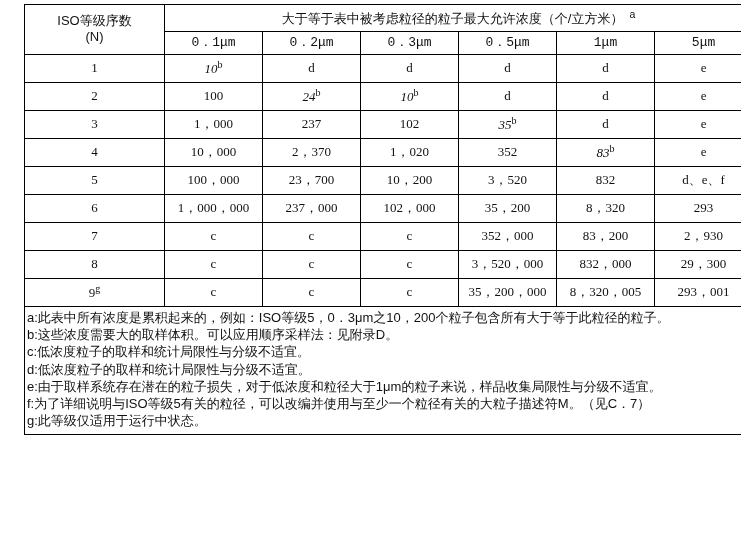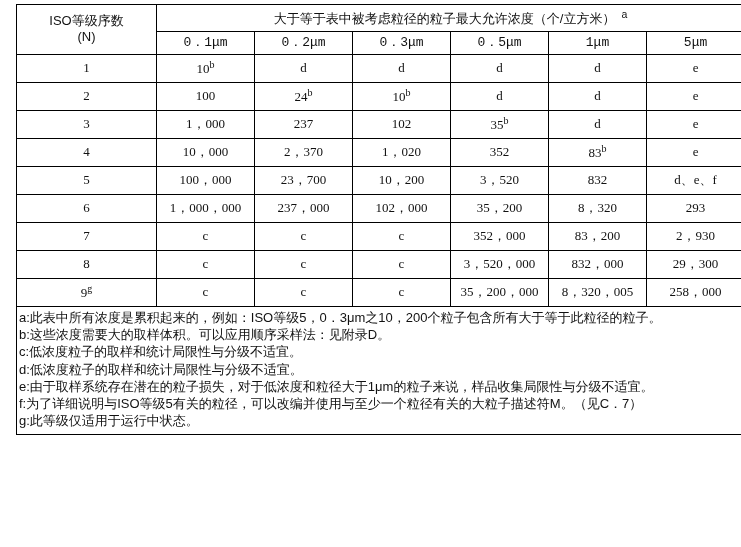--- a/index.html
+++ b/index.html
@@ -12,21 +12,21 @@
     height: 547px;
     font-family: "Liberation Serif", "DejaVu Serif", serif;
     color: #111111;
     overflow: hidden;
   }
   .page {
     position: relative;
     width: 741px;
     height: 547px;
     box-sizing: border-box;
-    padding: 4px 6px 4px 16px;
+    padding: 4px 6px 4px 24px;
   }
   table.cleanroom {
     border-collapse: collapse;
     width: 728px;
     margin: 0 auto;
     table-layout: fixed;
   }
   table.cleanroom td, table.cleanroom th {
     border: 1px solid #000000;
     text-align: center;
@@ -59,20 +59,21 @@
   .hdr-size {
     font-family: Liberation Mono, monospace;
     font-size: 13px;
     padding: 4px 2px;
   }
   .data-cell {
     font-size: 13px;
     height: 21px;
   }
   .ital {
+    font-style: italic;
   }
   .sup-note {
     font-size: 10px;
     vertical-align: super;
     font-style: normal;
   }
   .notes-cell {
     border: 1px solid #000000;
     border-top: 1px solid #000000;
     text-align: left;
@@ -192,21 +193,21 @@
           <td class="data-cell"><span>832，000</span></td>
           <td class="data-cell"><span>29，300</span></td>
         </tr>
         <tr>
           <td class="data-cell"><span>9</span><span class="sup-note">g</span></td>
           <td class="data-cell"><span>c</span></td>
           <td class="data-cell"><span>c</span></td>
           <td class="data-cell"><span>c</span></td>
           <td class="data-cell"><span>35，200，000</span></td>
           <td class="data-cell"><span>8，320，005</span></td>
-          <td class="data-cell"><span>258，000</span></td>
+          <td class="data-cell"><span>293，001</span></td>
         </tr>
       </tbody>
     <tfoot>
       <tr>
         <td class="notes-cell" colspan="7" id="notes-cell">
             <p>a:此表中所有浓度是累积起来的，例如：ISO等级5，0．3μm之10，200个粒子包含所有大于等于此粒径的粒子。</p>
             <p>b:这些浓度需要大的取样体积。可以应用顺序采样法：见附录D。</p>
             <p>c:低浓度粒子的取样和统计局限性与分级不适宜。</p>
             <p>d:低浓度粒子的取样和统计局限性与分级不适宜。</p>
             <p>e:由于取样系统存在潜在的粒子损失，对于低浓度和粒径大于1μm的粒子来说，样品收集局限性与分级不适宜。</p>

